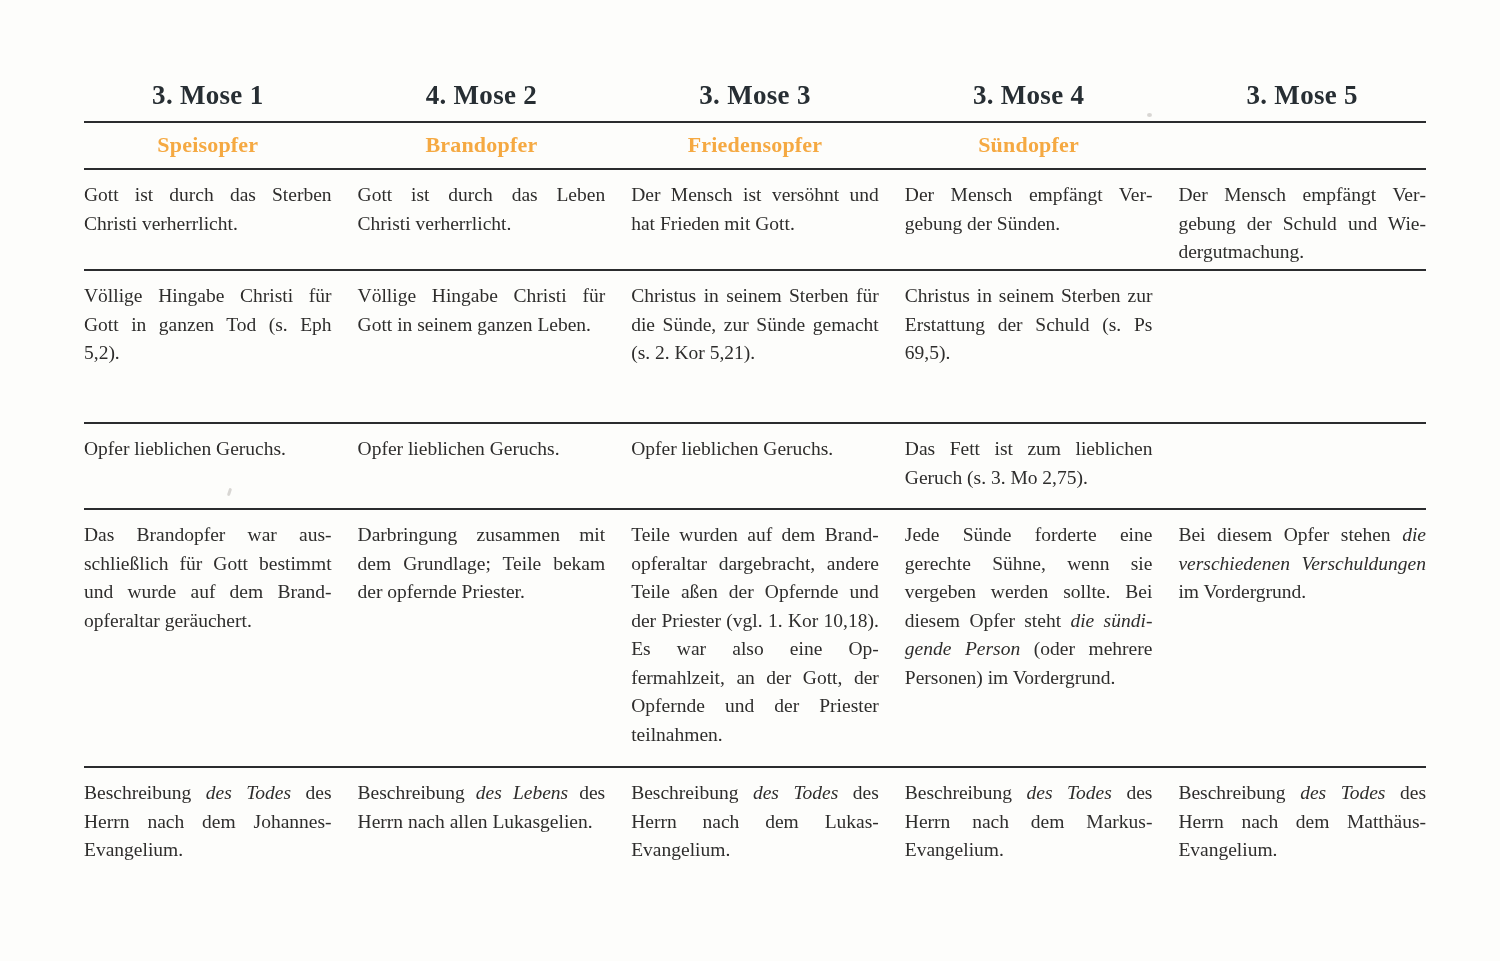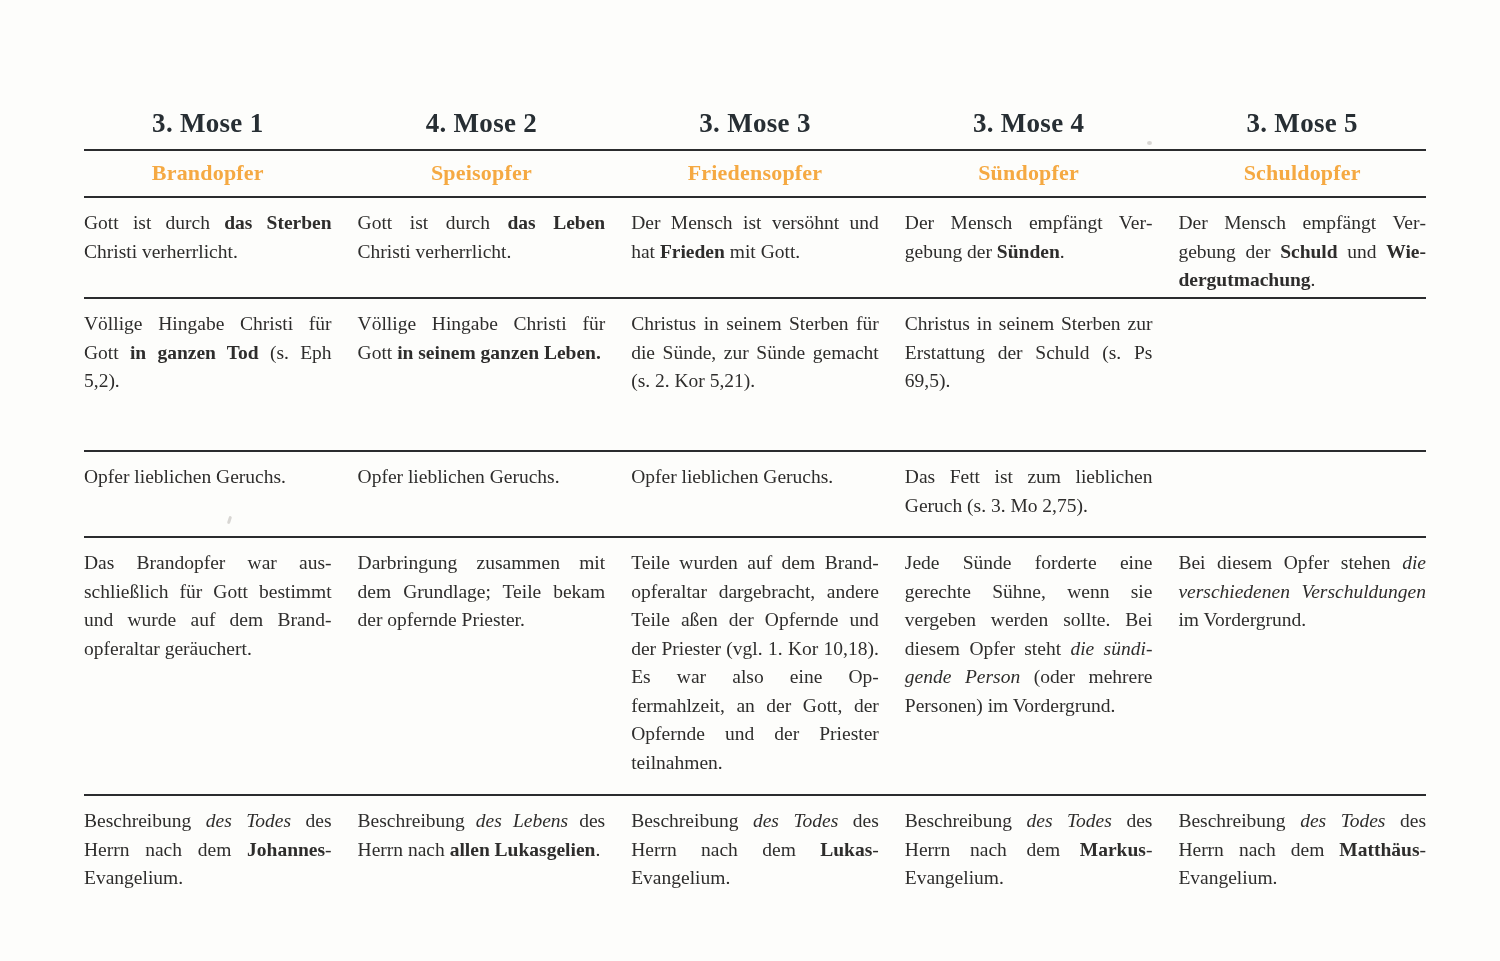--- a/index.html
+++ b/index.html
@@ -7,21 +7,20 @@
     width: 1500px; height: 961px;
     background: #fdfdfb;
     overflow: hidden;
     font-family: "Liberation Serif", "DejaVu Serif", serif;
   }
   .page {
     width: 1500px; height: 830px;
     padding: 80px 74px 0 84px;
     background: #fdfdfb;
     position: relative;
-    margin-top: 28px;
   }
   .offering-table { width: 100%; }
   .grid-row {
     display: grid;
     grid-template-columns: repeat(5, 1fr);
     column-gap: 26px;
   }
   .chapter {
     text-align: center;
     font-weight: bold;
@@ -51,21 +50,21 @@
     text-align: justify;
     padding-top: 11px;
     hyphens: manual;
     -webkit-hyphens: manual;
   }
   .row-1 { min-height: 99px; }
   .row-2 { min-height: 151px; }
   .row-3 { min-height: 84px; }
   .row-4 { min-height: 256px; }
   .row-5 { min-height: 130px; }
-  .cell b { font-weight: bold; }
+  .cell b { font-weight: normal; }
   .cell i { font-style: italic; }
   
   .speck { position: absolute; background: #b9b7b2; border-radius: 50%; opacity: .55; }
   .speck-1 { left: 228px; top: 488px; width: 3px; height: 8px; transform: rotate(18deg); border-radius: 2px; }
   .speck-2 { left: 1147px; top: 113px; width: 5px; height: 4px; }
 </style>
 </head>
 <body>
 
 <div class="page">
@@ -76,25 +75,24 @@
       <div class="chapter">3. Mose 1</div>
       <div class="chapter">4. Mose 2</div>
       <div class="chapter">3. Mose 3</div>
       <div class="chapter">3. Mose 4</div>
       <div class="chapter">3. Mose 5</div>
     </div>
 
     <div class="rule"></div>
 
     <div class="grid-row">
+      <div class="offering">Speisopfer</div>
       <div class="offering">Brandopfer</div>
-      <div class="offering">Speisopfer</div>
       <div class="offering">Friedensopfer</div>
       <div class="offering">Sündopfer</div>
-      <div class="offering">Schuldopfer</div>
     </div>
 
     <div class="rule"></div>
 
     <div class="grid-row row-1">
       <div class="cell">Gott ist durch <b>das Sterben</b> Christi verherrlicht.</div>
       <div class="cell">Gott ist durch <b>das Leben</b> Christi verherrlicht.</div>
       <div class="cell">Der Mensch ist versöhnt und hat <b>Frieden</b> mit Gott.</div>
       <div class="cell">Der Mensch empfängt Ver­gebung der <b>Sünden</b>.</div>
       <div class="cell">Der Mensch empfängt Ver­gebung der <b>Schuld</b> und <b>Wie­dergutmachung</b>.</div>

